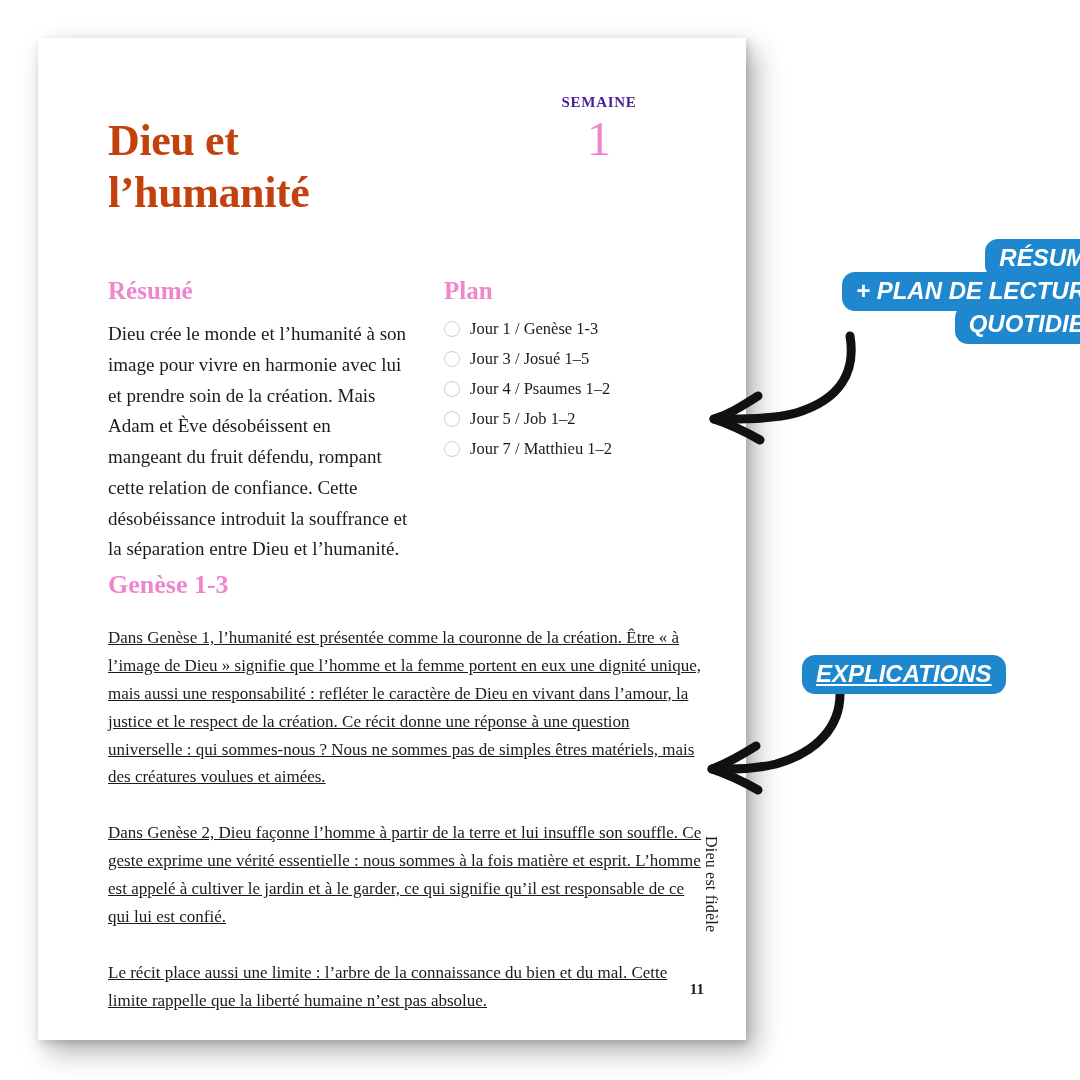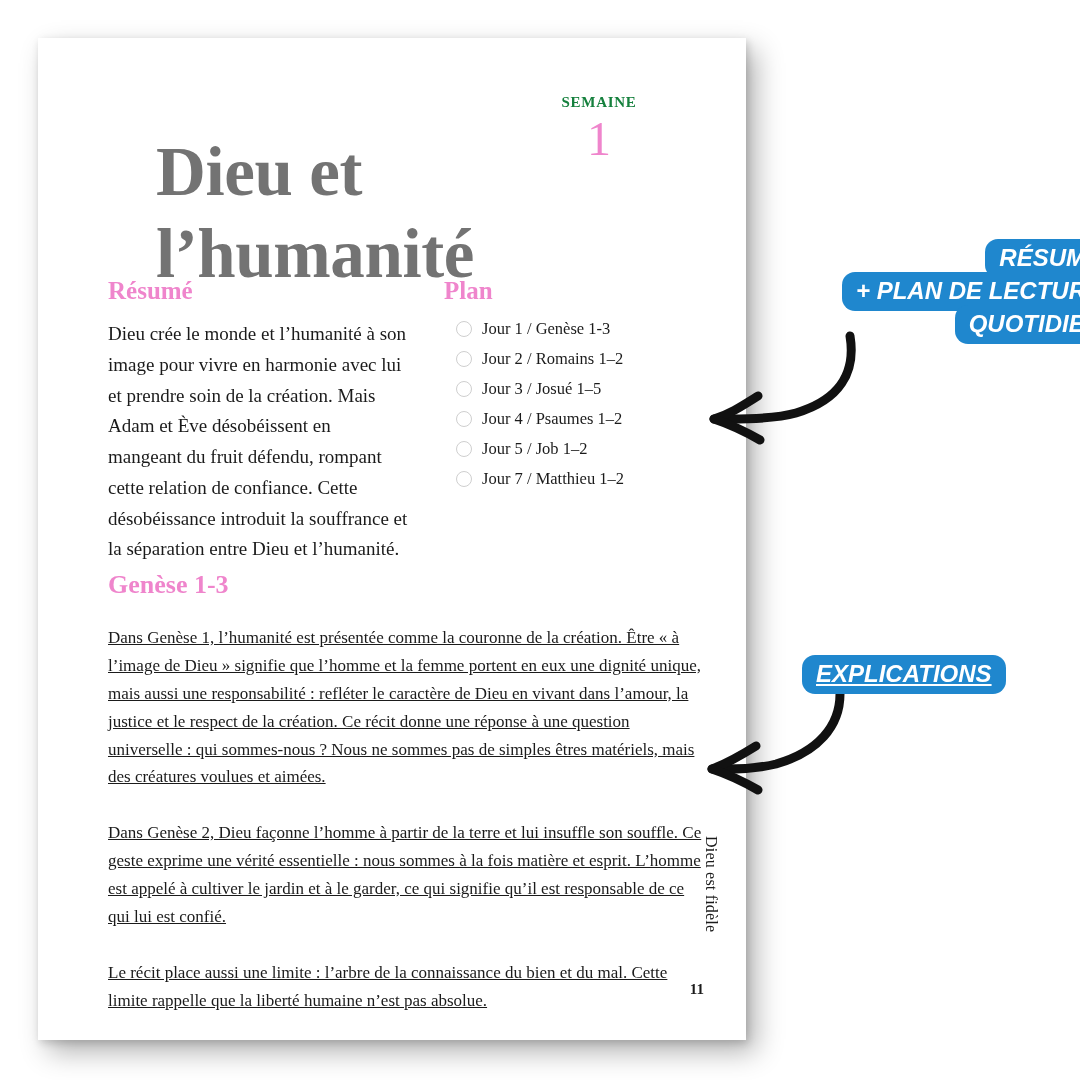--- a/index.html
+++ b/index.html
@@ -33,39 +33,38 @@
     left: 70px;
     top: 48px;
     right: 36px;
     height: 150px;
   }
   #doc-title {
     position: absolute;
     left: 0;
     top: 0;
     width: 400px;
-    color: #737373;
-    font-size: 69px;
+    color: #c2410c;
+    font-size: 44px;
     line-height: 1.18;
     font-weight: 700;
     letter-spacing: -0.4px;
-    margin-left: 48px;
   }
   #week-block {
     position: absolute;
     right: 36px;
     top: 8px;
     width: 150px;
     text-align: center;
   }
   #week-label {
     font-size: 15px;
     font-weight: 700;
     letter-spacing: 0.7px;
-    color: #15803d;
+    color: #4c1d95;
   }
   #week-number {
     margin-top: 4px;
     font-size: 48px;
     line-height: 1;
     color: #ef85cc;
     font-weight: 400;
   }
 
   
@@ -88,21 +87,21 @@
     line-height: 1;
   }
   .body-text {
     font-size: 19px;
     line-height: 1.62;
     color: #1b1b1b;
     margin: 0;
   }
 
   
-  .plan-list { margin: 12px; padding: 0; list-style: none; text-align: right; }
+  .plan-list { margin: 0; padding: 0; list-style: none; text-align: right; }
   .plan-item {
     display: flex;
     align-items: center;
     gap: 10px;
     margin-bottom: 10px;
     font-size: 16.5px;
     color: #1b1b1b;
   }
   .plan-check {
     width: 14px;
@@ -218,24 +217,20 @@
 
     <div class="col-plan">
       <h2 class="sec-head">Plan</h2>
       <ul class="plan-list" id="plan-list">
           <li class="plan-item">
             <span class="plan-check"></span>
             <span>Jour 1 / Genèse 1-3</span>
           </li>
           <li class="plan-item">
             <span class="plan-check"></span>
-            <span>Jour 2 / Romains 1–2</span>
-          </li>
-          <li class="plan-item">
-            <span class="plan-check"></span>
             <span>Jour 3 / Josué 1–5</span>
           </li>
           <li class="plan-item">
             <span class="plan-check"></span>
             <span>Jour 4 / Psaumes 1–2</span>
           </li>
           <li class="plan-item">
             <span class="plan-check"></span>
             <span>Jour 5 / Job 1–2</span>
           </li>

